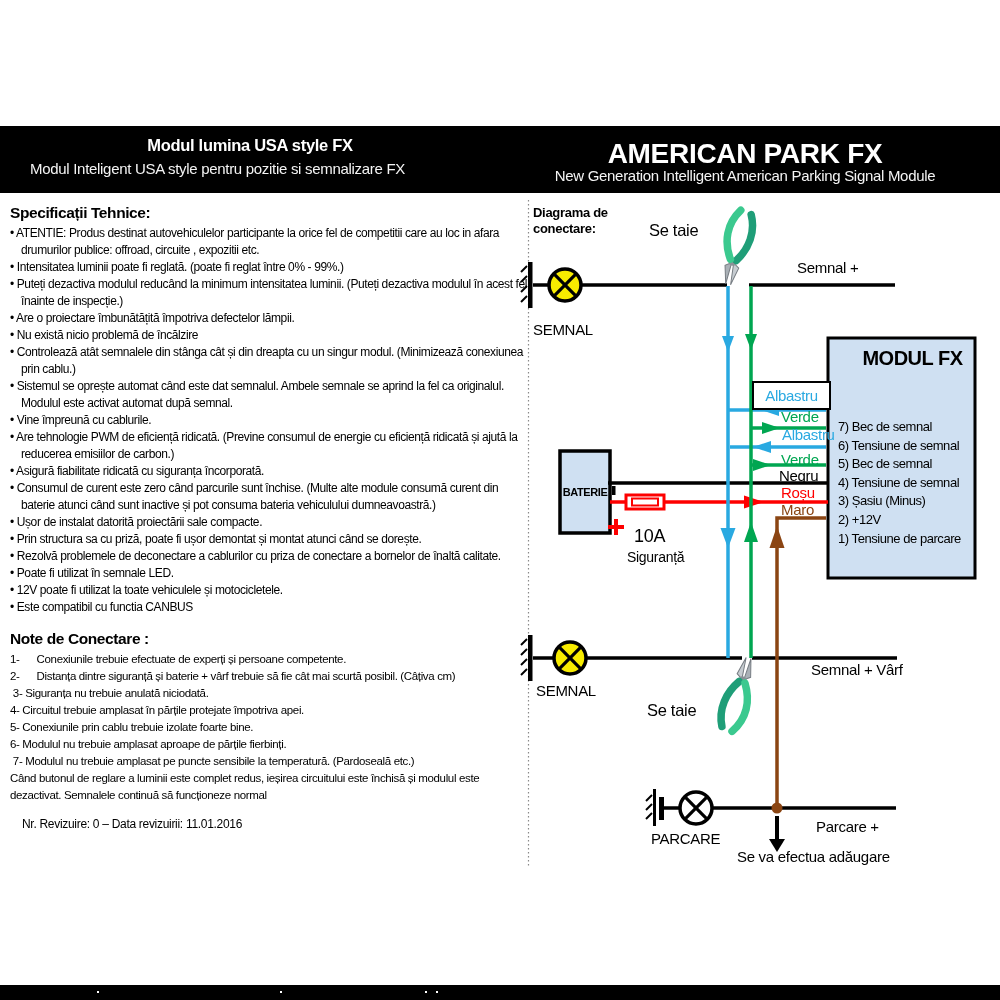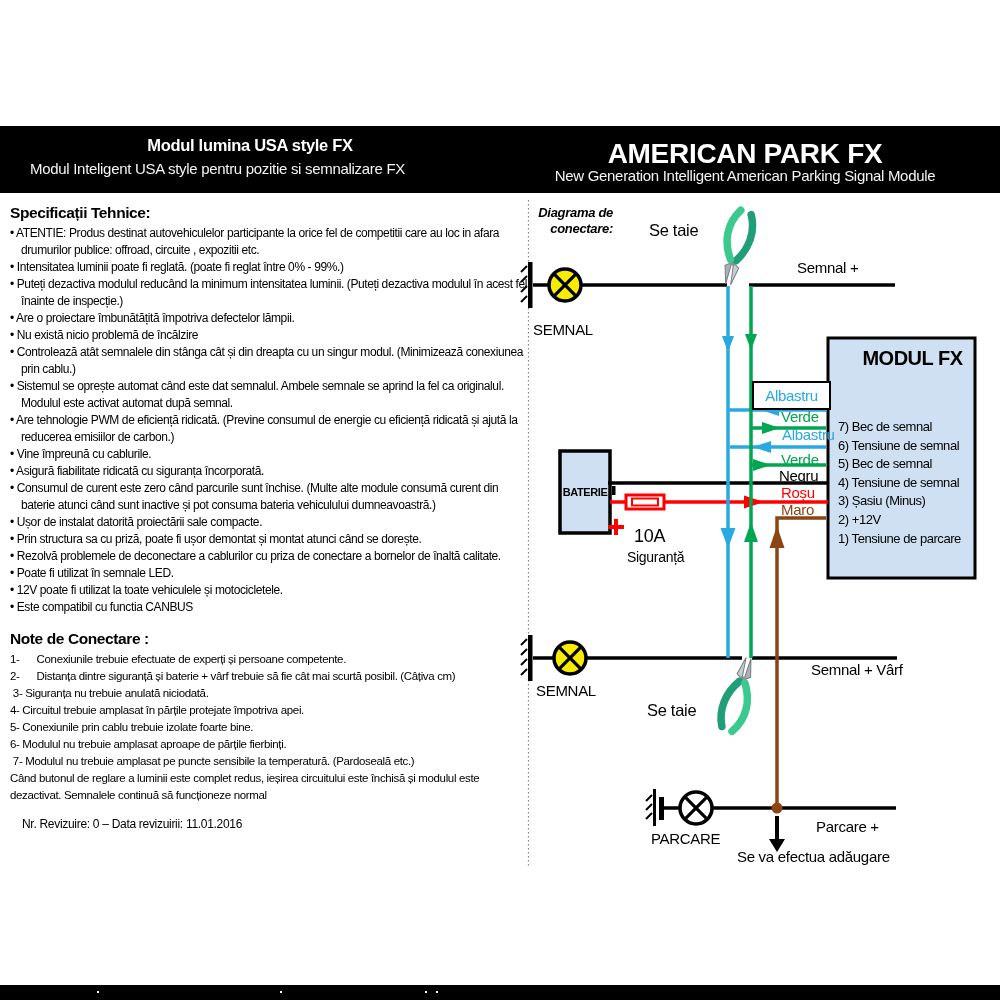--- a/index.html
+++ b/index.html
@@ -15,22 +15,22 @@
   .sec-title{font-size:15.5px;font-weight:bold;letter-spacing:-0.4px;margin:0 0 3px 0;}
   .spec-item{font-size:12px;line-height:17px;letter-spacing:-0.4px;
              padding-left:11px;text-indent:-11px;}
   .spec-item::before{content:"• ";}
   .notes-wrap{margin-top:14px;}
   .note-item{font-size:11.5px;line-height:17px;letter-spacing:-0.35px;white-space:pre-wrap;}
   .footnote{font-size:11.5px;line-height:17px;letter-spacing:-0.35px;margin-top:0;}
   .revision{font-size:12px;letter-spacing:-0.3px;margin-top:13px;padding-left:12px;}
   
   .lbl{white-space:nowrap;color:#000;letter-spacing:-0.3px;font-size:15px;}
-  .diag-title{left:533px;top:205px;width:80px;text-align:right;font-size:13px;
-              font-weight:bold;line-height:16px;white-space:normal;font-style:italic;}
+  .diag-title{left:533px;top:205px;width:80px;text-align:left;font-size:13px;
+              font-weight:bold;line-height:16px;white-space:normal;}
   .albastru-box{left:752px;top:381px;width:75px;height:25px;background:#fff;
                 border:2px solid #000;display:flex;align-items:center;justify-content:center;}
   .c-blue{color:#29a9e1;}.c-green{color:#00a651;}.c-red{color:#fe0000;}
   .c-brown{color:#8b4513;}
   .module-title{left:828px;top:347px;width:169px;text-align:center;font-size:20px;
                 font-weight:bold;letter-spacing:-0.5px;}
   .pins{left:838px;top:418px;width:135px;font-size:13px;line-height:18.6px;letter-spacing:-0.45px;}
   .baterie{left:560px;top:451px;width:50px;height:82px;display:flex;align-items:center;
            justify-content:center;font-size:11px;font-weight:bold;letter-spacing:-0.4px;}
   .amp{font-size:18px;}
@@ -53,22 +53,22 @@
 <div class="abs leftcol">
   <div class="sec-title">Specificații Tehnice:</div>
   <div>
     <div class="spec-item">ATENTIE:  Produs destinat autovehiculelor participante la orice fel de competitii care au loc in afara drumurilor publice: offroad, circuite , expozitii etc.</div>
     <div class="spec-item">Intensitatea luminii poate fi reglată. (poate fi reglat între 0% - 99%.)</div>
     <div class="spec-item">Puteți dezactiva modulul reducând la minimum intensitatea luminii. (Puteți dezactiva modulul în acest fel înainte de inspecție.)</div>
     <div class="spec-item">Are o proiectare îmbunătățită împotriva defectelor lămpii.</div>
     <div class="spec-item">Nu există nicio problemă de încălzire</div>
     <div class="spec-item">Controlează atât semnalele din stânga cât și din dreapta cu un singur modul. (Minimizează conexiunea prin cablu.)</div>
     <div class="spec-item">Sistemul se oprește automat când este dat semnalul. Ambele semnale se aprind la fel ca originalul. Modulul este activat automat după semnal.</div>
+    <div class="spec-item">Vine împreună cu cablurile.</div>
     <div class="spec-item">Are tehnologie PWM de eficiență ridicată. (Previne consumul de energie cu eficiență ridicată și ajută la reducerea emisiilor de carbon.)</div>
-    <div class="spec-item">Vine împreună cu cablurile.</div>
     <div class="spec-item">Asigură fiabilitate ridicată cu siguranța încorporată.</div>
     <div class="spec-item">Consumul de curent este zero când parcurile sunt închise. (Multe alte module consumă curent din baterie atunci când sunt inactive și pot consuma bateria vehiculului dumneavoastră.)</div>
     <div class="spec-item">Ușor de instalat datorită proiectării sale compacte.</div>
     <div class="spec-item">Prin structura sa cu priză, poate fi ușor demontat și montat atunci când se dorește.</div>
     <div class="spec-item">Rezolvă problemele de deconectare a cablurilor cu priza de conectare a bornelor de înaltă calitate.</div>
     <div class="spec-item">Poate fi utilizat în semnale LED.</div>
     <div class="spec-item">12V poate fi utilizat la toate vehiculele și motocicletele.</div>
     <div class="spec-item">Este compatibil cu functia CANBUS</div>
   </div>
   <div class="notes-wrap">

